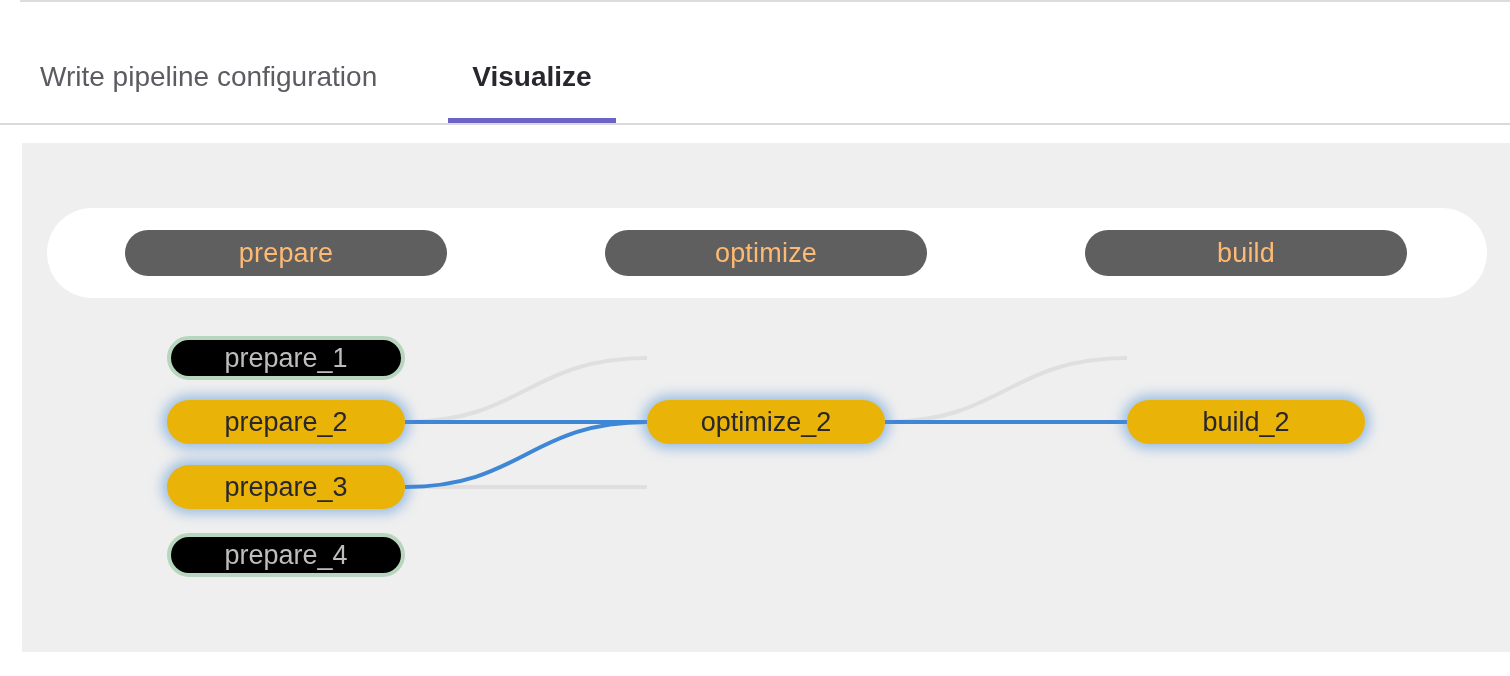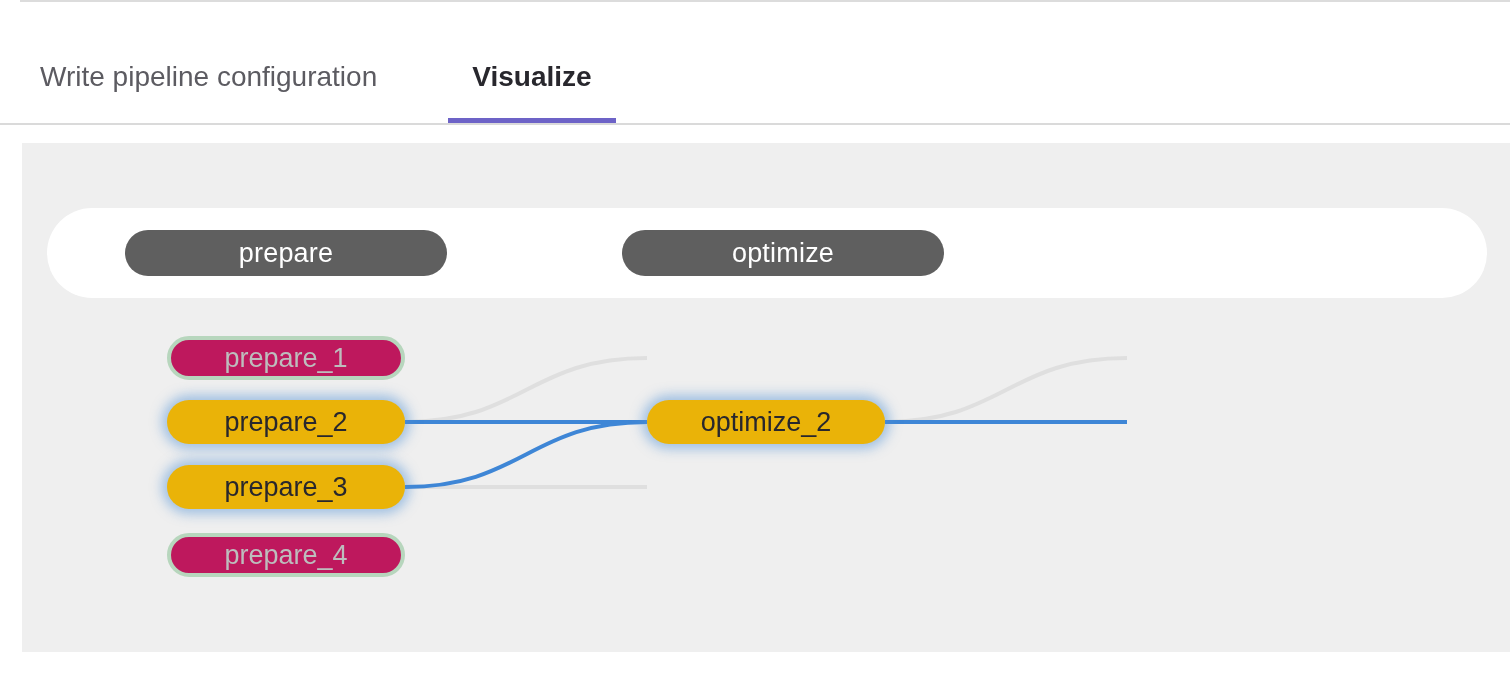--- a/index.html
+++ b/index.html
@@ -26,37 +26,37 @@
   .panel {
     position:absolute; left:22px; top:143px; width:1488px; height:511px;
     background:var(--panel-bg,#efefef);
   }
   .stage-bar {
     position:absolute; left:25px; top:65px; width:1440px; height:90px;
     background:#ffffff; border-radius:45px;
   }
   .stage-pill {
     position:absolute; top:87px; width:322px; height:46px; border-radius:23px;
-    background:var(--stage-pill-bg,#5f5f5f); color:#ffffff; font-size:27px;
+    background:var(--stage-pill-bg,#5f5f5f); color:#fdba74; font-size:27px;
     display:flex; align-items:center; justify-content:center; letter-spacing:0.2px;
   }
   .stage-prepare  { left:103px; }
-  .stage-optimize { left:600px; }
+  .stage-optimize { left:583px; }
   .stage-build    { left:1063px; }
   .links { position:absolute; left:0; top:0; }
   path.link { fill:none; stroke-width:4px; stroke:var(--link-dimmed,#dfdfdf); }
   path.link.highlighted { stroke:var(--link-highlighted,#3e86d6); }
   .node {
     position:absolute; width:238px; height:44px; border-radius:22px;
     font-size:27px; display:flex; align-items:center; justify-content:center;
     cursor:pointer;
   }
   .node.dimmed {
     border:4px solid var(--node-border-dimmed,#b7d6bd);
-    color:var(--node-text-dimmed,#bdbdbd); background:#be185d;text-align:center;
+    color:var(--node-text-dimmed,#bdbdbd); background:#000000;text-align:center;
   }
   .node.highlighted {
     background:#eab308; color:var(--node-text-highlighted,#28272d);
     box-shadow:0 0 12px 5px var(--glow,rgba(82,146,213,0.5));
   }
   .col-0 { left:145px; }  .col-1 { left:625px; }  .col-2 { left:1105px; }
   .row-0 { top:193px; }   .row-1 { top:257px; }   .row-2 { top:322px; }   .row-3 { top:390px; }
 </style>
 </head>
 <body>
@@ -79,20 +79,23 @@
   <div class="panel">
 
     <div class="stage-bar"></div>
 
     <div class="stage-pill stage-prepare">
       <span>prepare</span>
     </div>
     <div class="stage-pill stage-optimize">
       <span>optimize</span>
     </div>
+    <div class="stage-pill stage-build">
+      <span>build</span>
+    </div>
 
     <svg class="links" width="1488" height="511" viewBox="0 0 1488 511">
       <path class="link dimmed" d="M 383 279 C 500 279 508 215 625 215"></path>
       <path class="link dimmed" d="M 383 344 L 625 344"></path>
       <path class="link dimmed" d="M 863 279 C 980 279 988 215 1105 215"></path>
       <path class="link highlighted" d="M 383 279 L 625 279"></path>
       <path class="link highlighted" d="M 383 344 C 500 344 508 279 625 279"></path>
       <path class="link highlighted" d="M 863 279 L 1105 279"></path>
     </svg>
 
@@ -106,15 +109,18 @@
       <span>prepare_3</span>
     </div>
     <div class="node col-0 row-3 dimmed">
       <span>prepare_4</span>
     </div>
 
     <div class="node col-1 row-1 highlighted">
       <span>optimize_2</span>
     </div>
 
+    <div class="node col-2 row-1 highlighted">
+      <span>build_2</span>
+    </div>
 
   </div>
 </div>
 
 </body></html>

